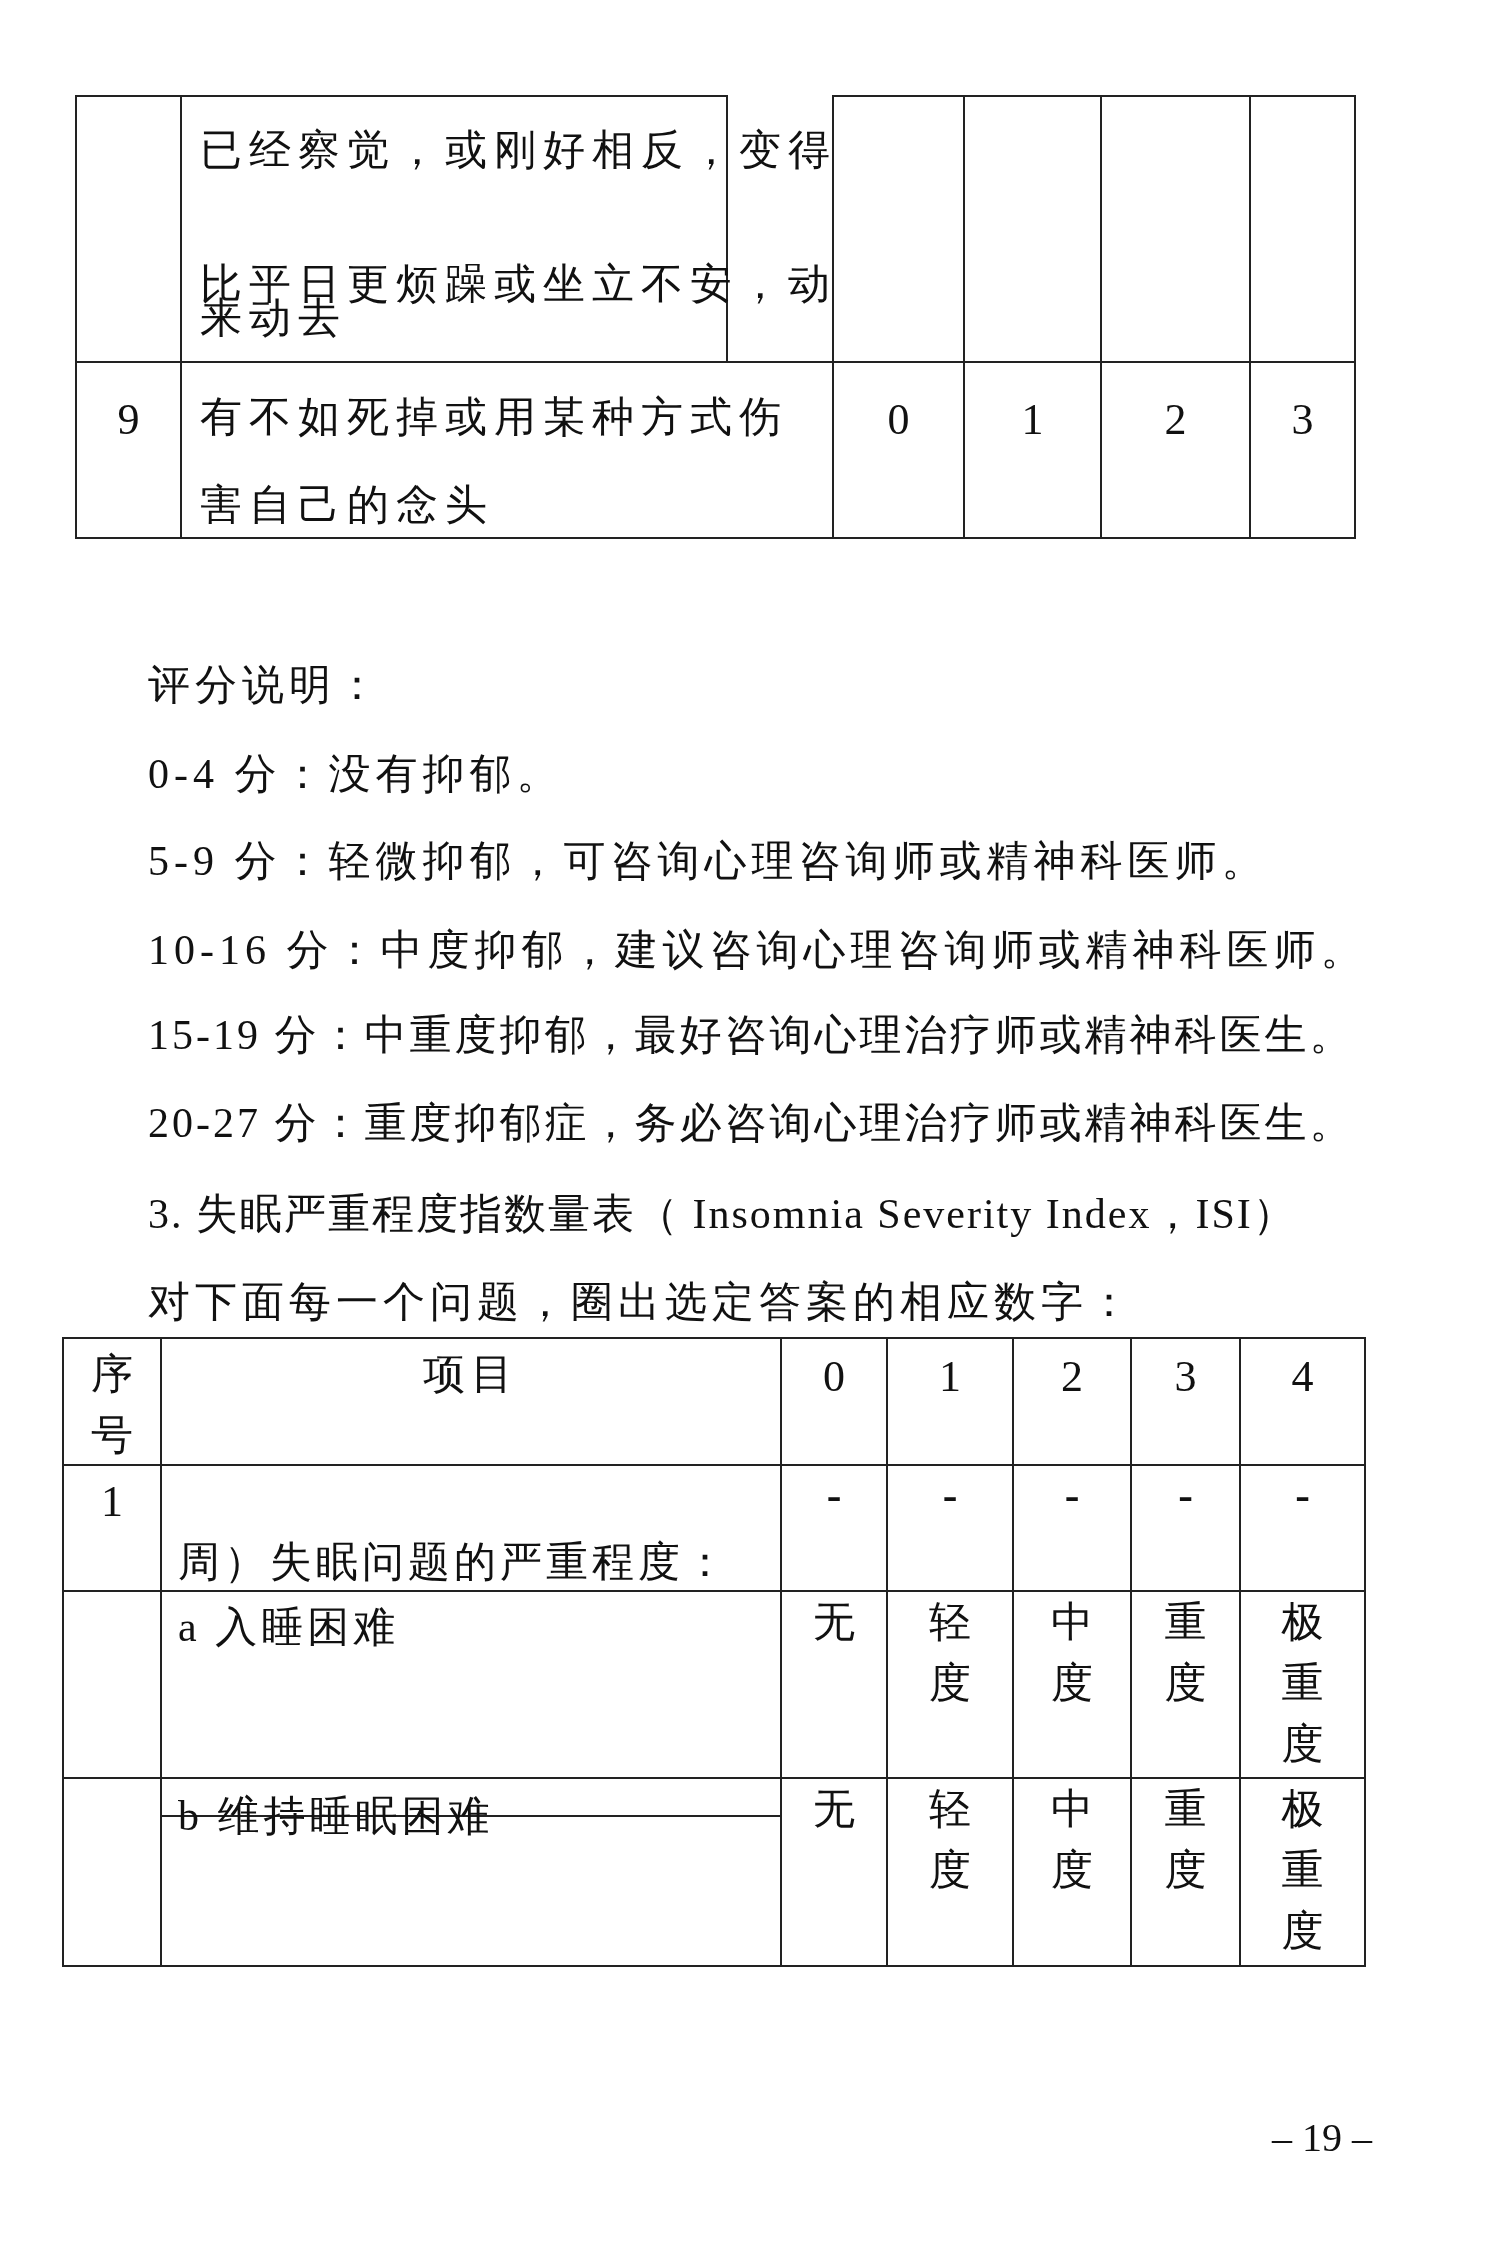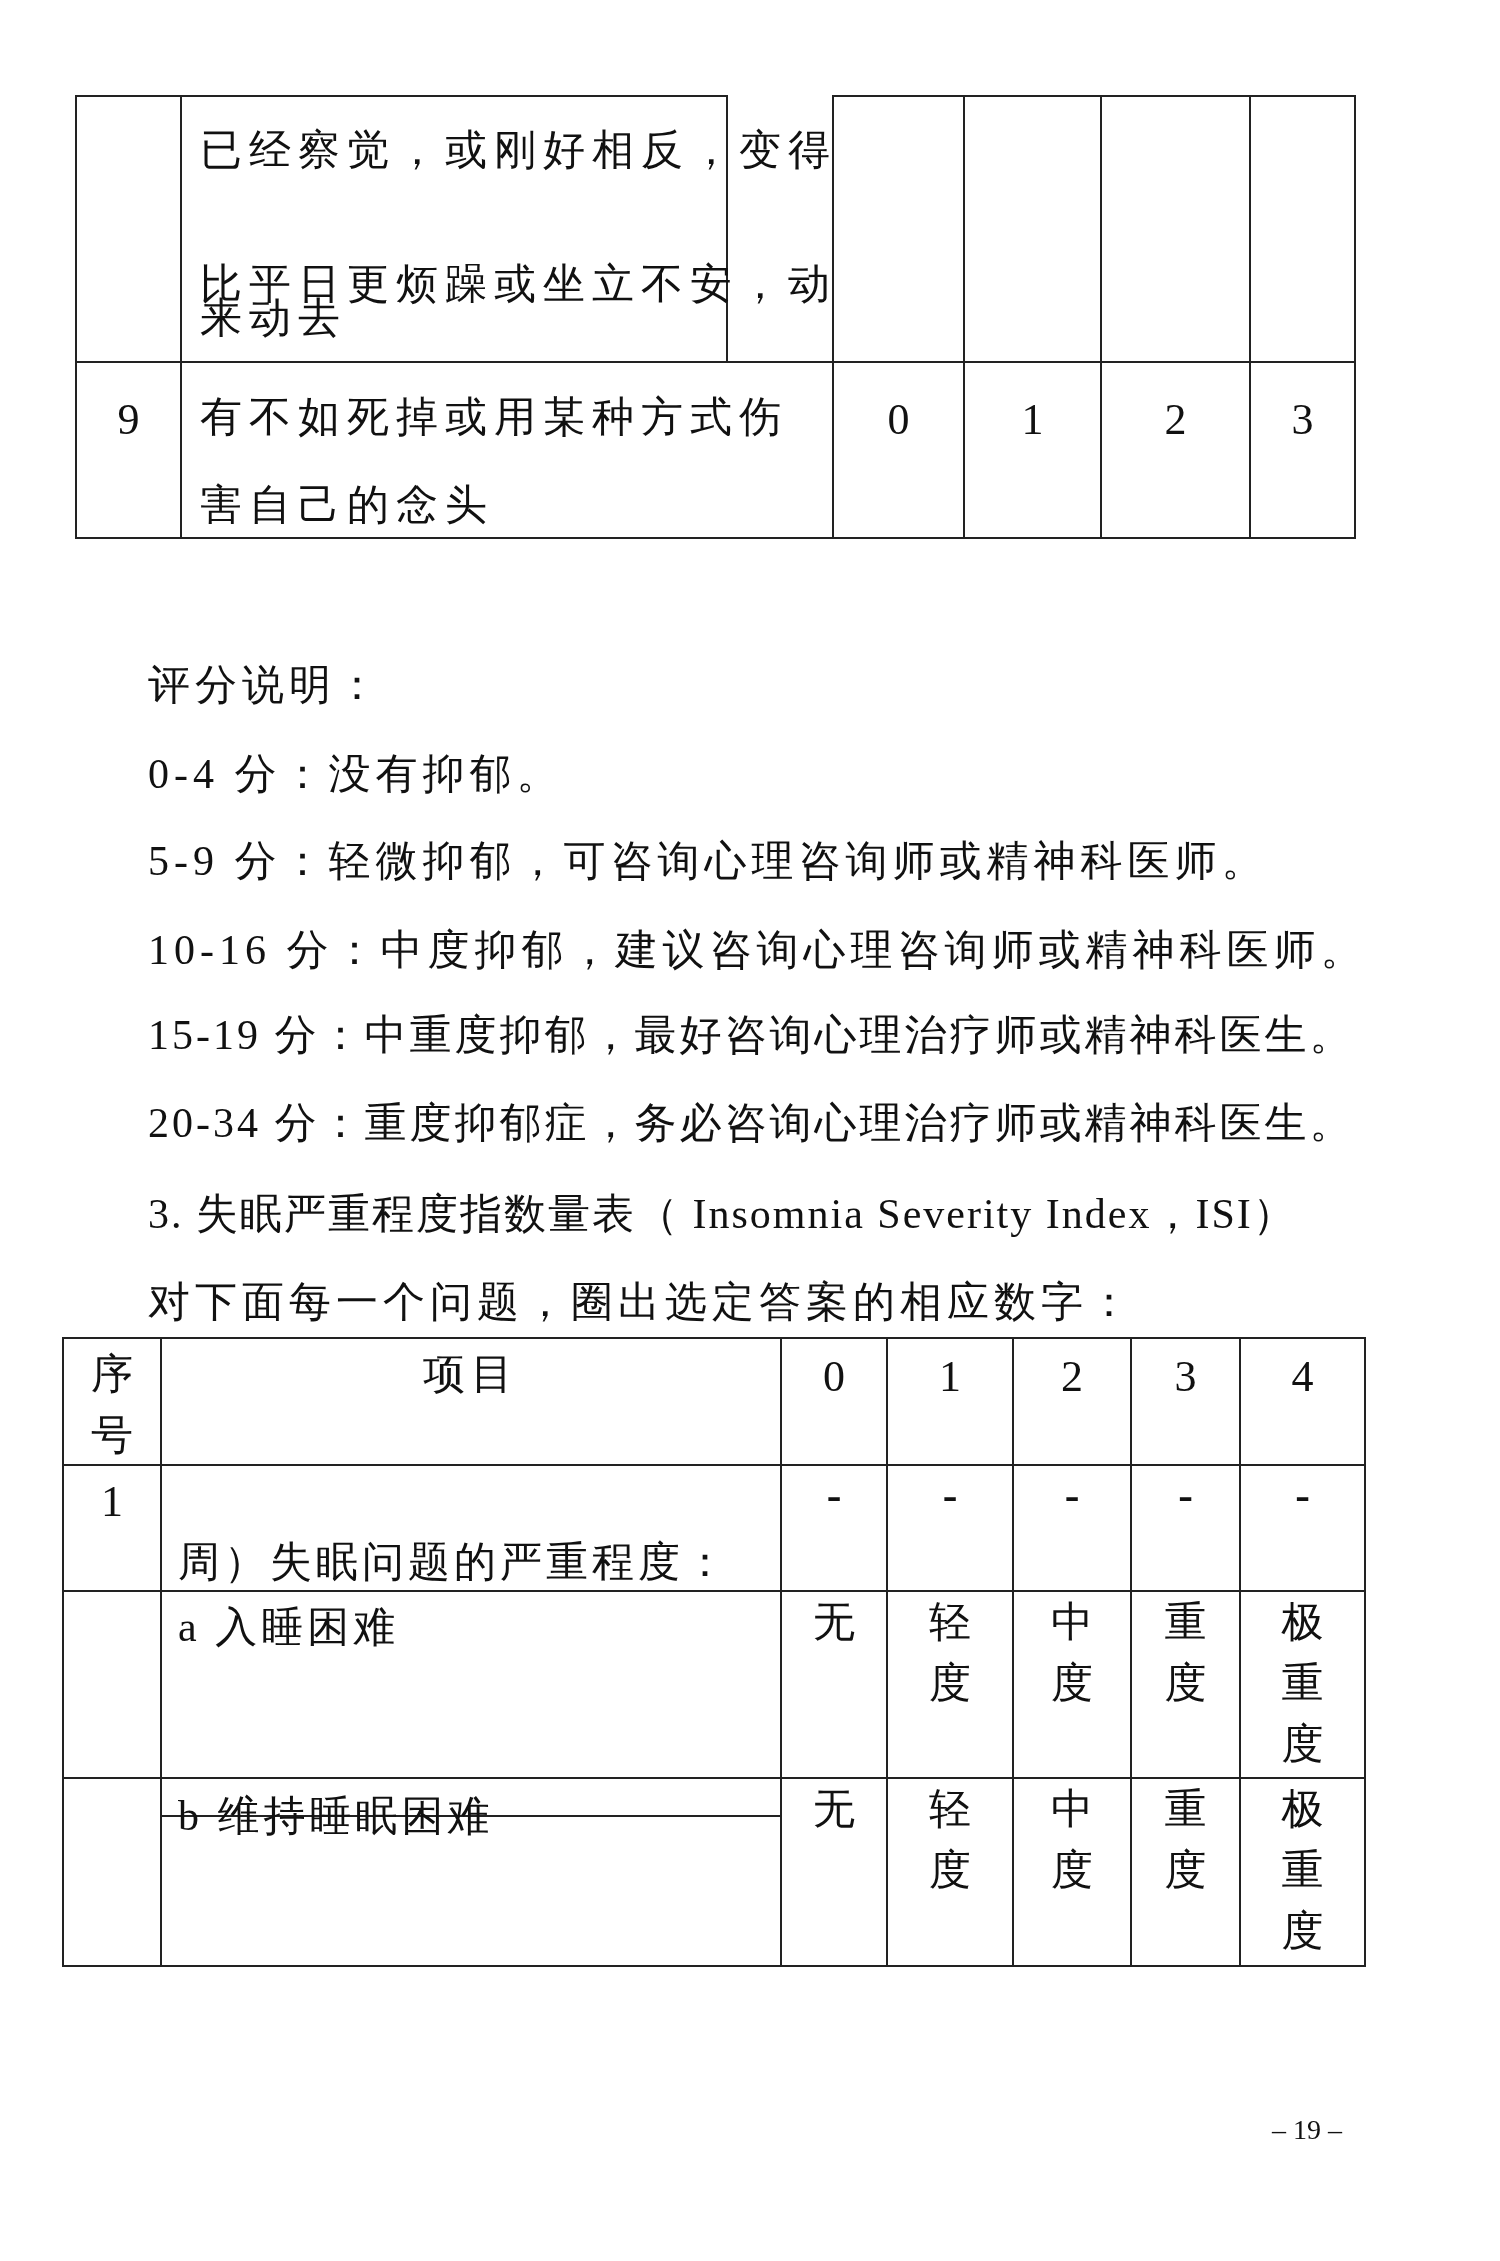--- a/index.html
+++ b/index.html
@@ -5,21 +5,21 @@
   html, body { margin:0; padding:0; background:#ffffff; }
   body { width:1500px; height:2261px; position:relative; overflow:hidden;
          font-family: "Liberation Serif", "DejaVu Serif", serif; color:#111; }
   .grid { position:absolute; }
   .cell { position:absolute; box-sizing:border-box; border:2px solid #222; }
   .txt { position:absolute; font-size:42px; line-height:1; white-space:nowrap; letter-spacing:7px; }
   .ctr { text-align:center; letter-spacing:0; }
   .num { font-size:44px; letter-spacing:0; }
   .line { position:absolute; left:148px; font-size:42px; line-height:1; white-space:nowrap; letter-spacing:5px; }
   .vstack { position:absolute; font-size:42px; line-height:61px; text-align:center; width:100%; }
-  .pageno { position:absolute; font-size:28px; white-space:nowrap; }
+  .pageno { position:absolute; font-size:40px; white-space:nowrap; }
 </style>
 </head>
 <body>
 
 <div class="grid">
 
   <div class="cell" style="left:75px;top:95px;width:107px;height:268px;"></div>
   <div class="cell" style="left:180px;top:95px;width:548px;height:268px;">
     <div class="txt" style="left:18px;top:32px;">已经察觉，或刚好相反，变得</div>
     <div class="txt" style="left:18px;top:122px;margin-top:44px;">比平日更烦躁或坐立不安，动</div>
@@ -50,21 +50,21 @@
     <div class="txt ctr num" style="left:0;width:100%;top:35px;">3</div>
   </div>
 </div>
 
 <div>
   <div class="line" style="top:664px;">评分说明：</div>
   <div class="line" style="top:753px;">0-4 分：没有抑郁。</div>
   <div class="line" style="top:840px;">5-9 分：轻微抑郁，可咨询心理咨询师或精神科医师。</div>
   <div class="line" style="top:929px;">10-16 分：中度抑郁，建议咨询心理咨询师或精神科医师。</div>
   <div class="line" style="top:1014px;letter-spacing:3px;">15-19 分：中重度抑郁，最好咨询心理治疗师或精神科医生。</div>
-  <div class="line" style="top:1102px;letter-spacing:3px;">20-34 分：重度抑郁症，务必咨询心理治疗师或精神科医生。</div>
+  <div class="line" style="top:1102px;letter-spacing:3px;">20-27 分：重度抑郁症，务必咨询心理治疗师或精神科医生。</div>
   <div class="line" style="top:1193px;letter-spacing:2px;">3. 失眠严重程度指数量表（  Insomnia Severity Index，ISI）</div>
   <div class="line" style="top:1281px;">对下面每一个问题，圈出选定答案的相应数字：</div>
 </div>
 
 <div class="grid">
 
   <div class="cell" style="left:62px;top:1337px;width:100px;height:129px;">
     <div class="vstack" style="top:5px;">
       <div>序</div>
       <div>号</div>

